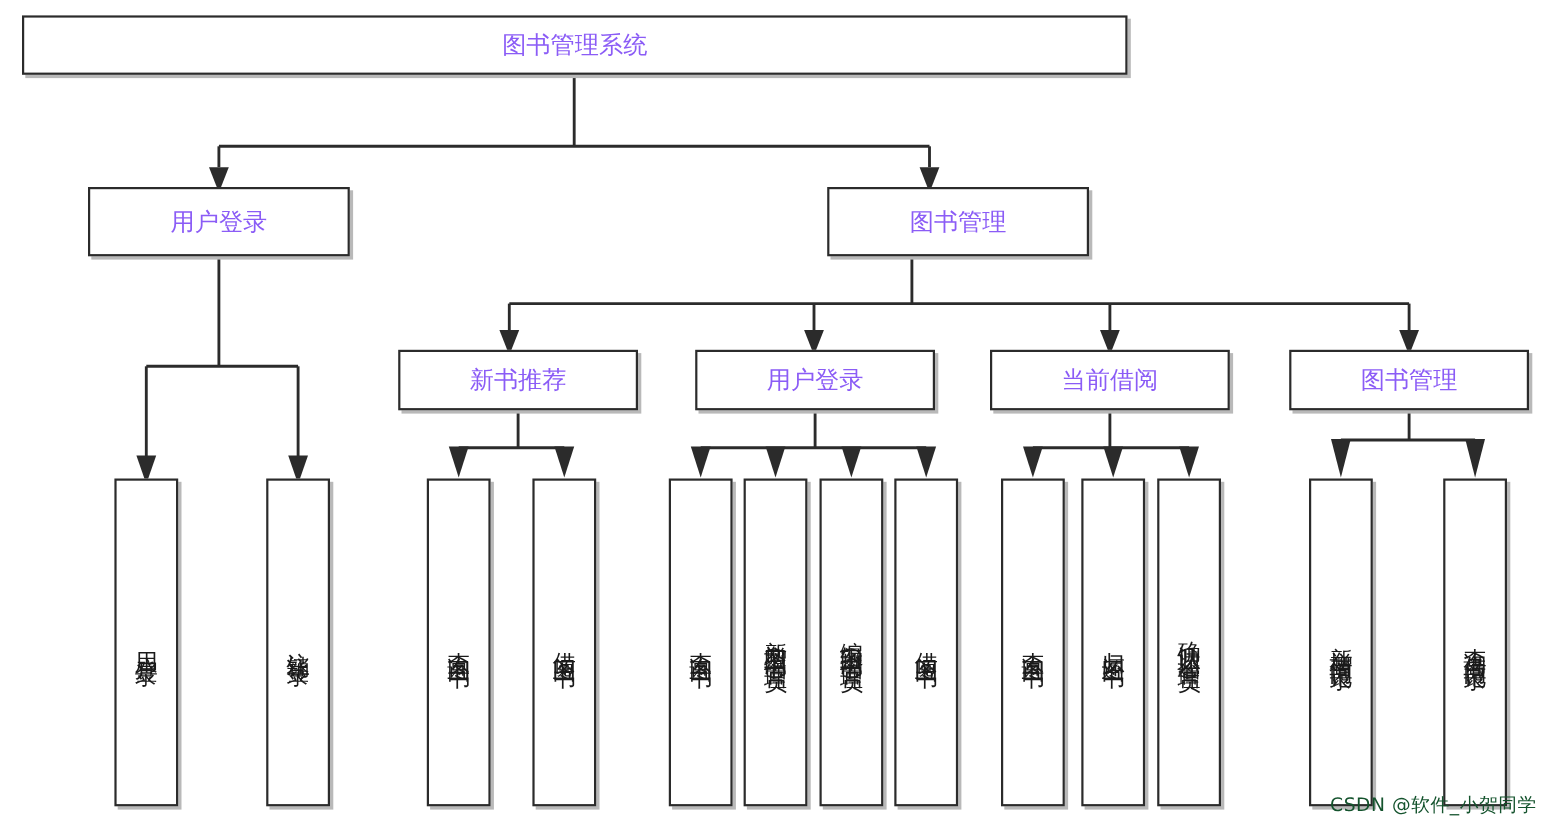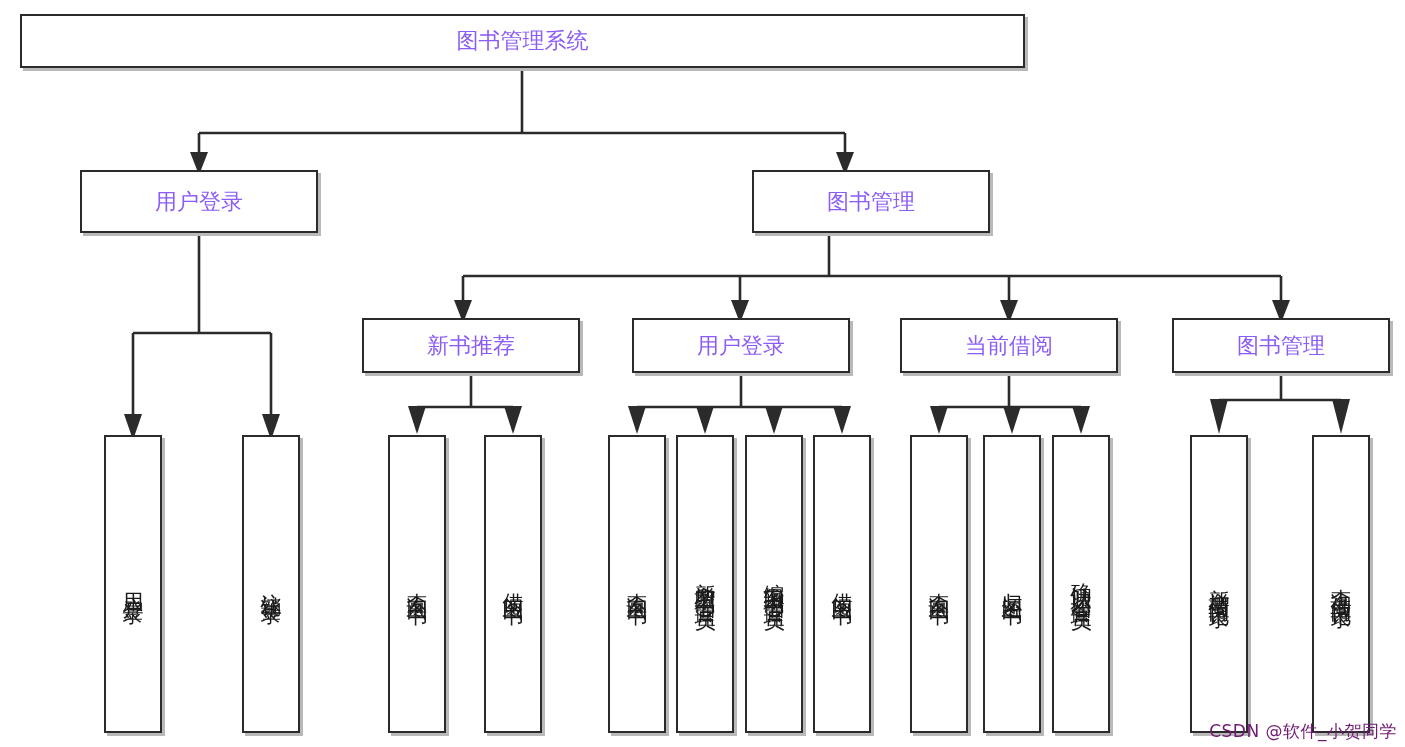--- a/index.html
+++ b/index.html
@@ -4,21 +4,21 @@
 <style>
   html,body{margin:0;padding:0;background:#ffffff;}
   body{width:1405px;height:747px;overflow:hidden;font-family:"DejaVu Sans","Liberation Sans",sans-serif;}
   #diagram-root{position:relative;width:1405px;height:747px;background:#ffffff;}
   svg{display:block;}
   .link-line{stroke:#2b2b2b;stroke-width:2.6;fill:none;stroke-linecap:butt;}
   .arrow-head{fill:#2b2b2b;stroke:none;}
   .leaf-label-wrap{position:absolute;display:flex;align-items:center;justify-content:center;
     writing-mode:vertical-rl;text-orientation:upright;letter-spacing:4px;
     font-size:21px;color:#1a1a1a;line-height:1.05;white-space:nowrap;pointer-events:none;}
-  .watermark{position:absolute;right:8px;bottom:4px;color:#701a75;font-size:17px;
+  .watermark{position:absolute;right:8px;bottom:4px;color:#14532d;font-size:17px;
     font-family:"DejaVu Sans","Liberation Sans",sans-serif;letter-spacing:.5px;}
   .node-box{position:absolute;display:flex;align-items:center;justify-content:center;
     background:#ffffff;border:2.6px solid #2b2b2b;box-shadow:3px 3px 0 0 #b9b9b9;
     font-size:22px;color:#8b5cf6;box-sizing:border-box;}
   .leaf-box{position:absolute;background:#ffffff;border:2.6px solid #2b2b2b;
     box-shadow:3px 3px 0 0 #b9b9b9;box-sizing:border-box;}
 </style>
 </head>
 <body>
 

